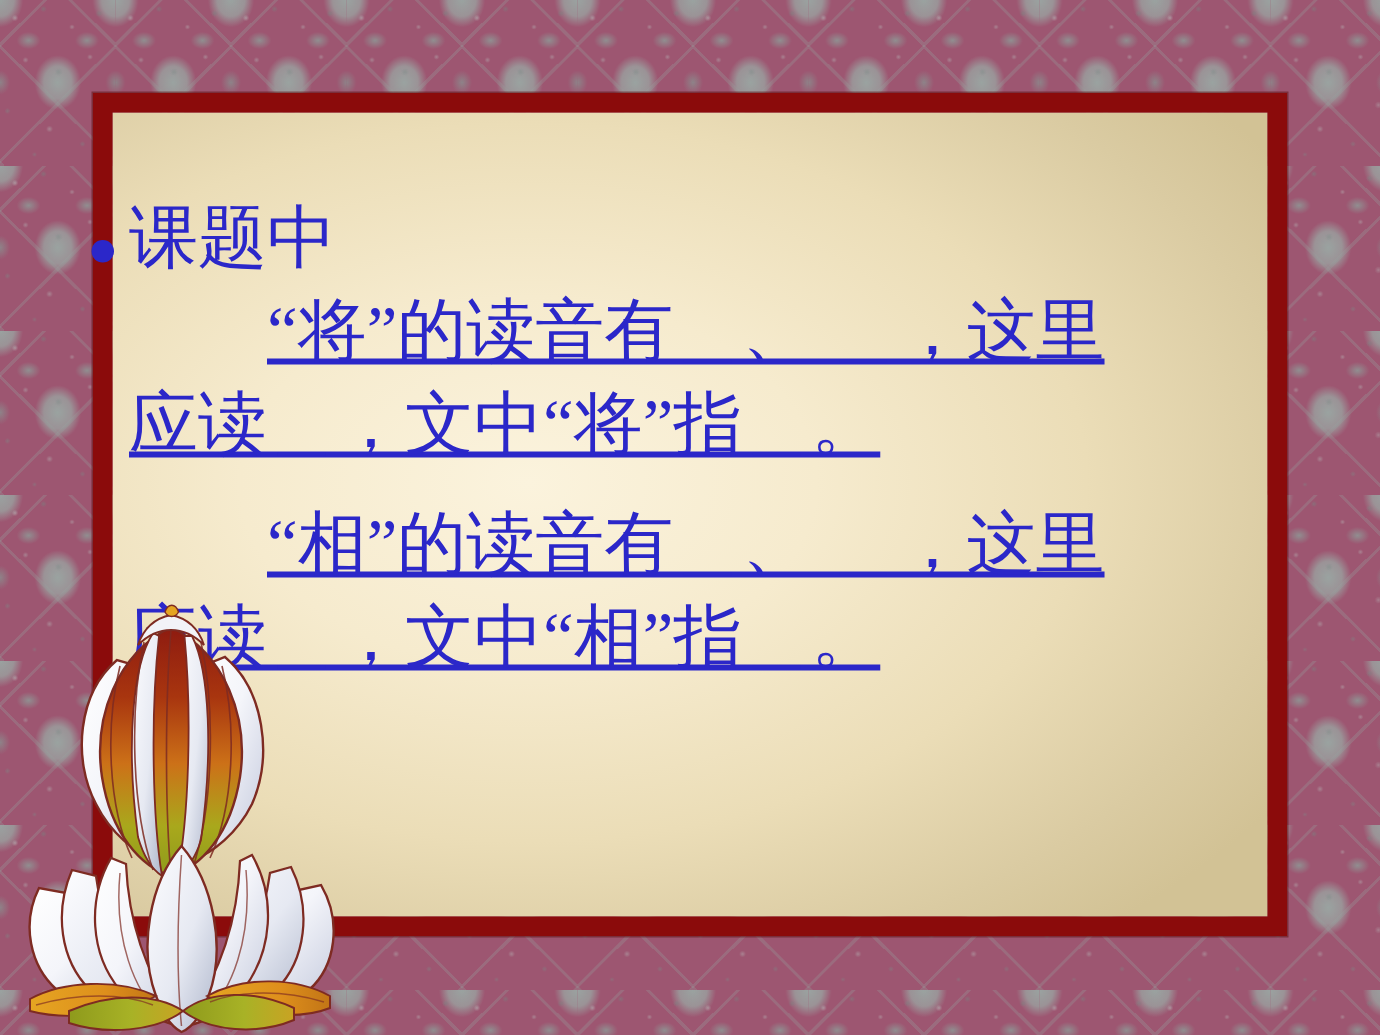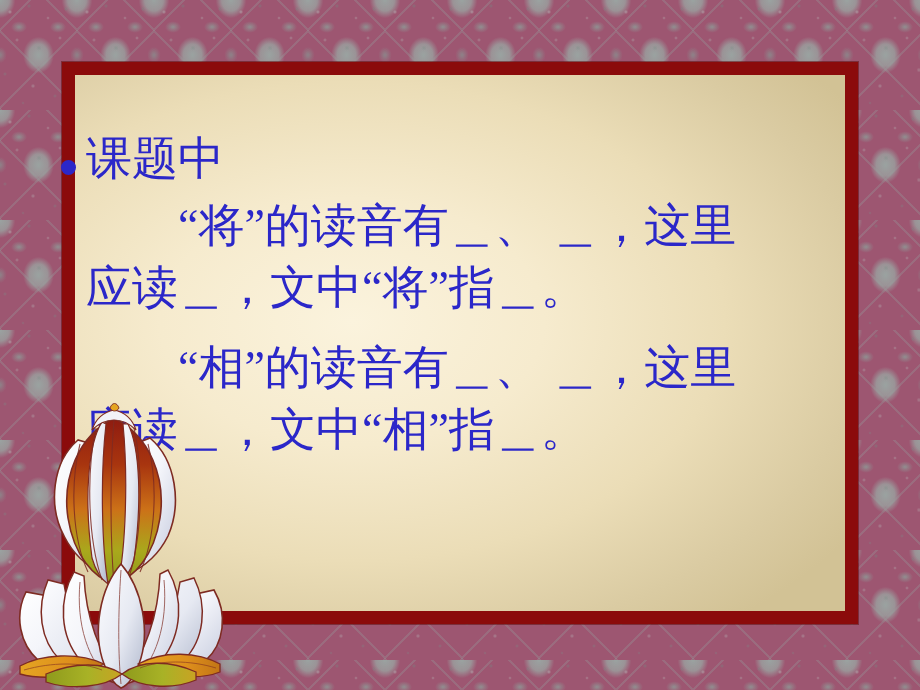--- a/index.html
+++ b/index.html
@@ -96,24 +96,25 @@
     font-size: 46px;
     line-height: 62px;
     letter-spacing: 0px;
     z-index: 5;
   }
   .para {
     margin: 0;
     white-space: pre-wrap;
   }
   .para-first {
-    margin-bottom: 5px;
+    margin-bottom: 0;
   }
   .para-indent {
     text-indent: 2em;
+    text-decoration: underline;
   }
   .gap-line {
     height: 18px;
   }
 
   
   #bullet-dot {
     position: absolute;
     left: 61px;
     top: 160px;

